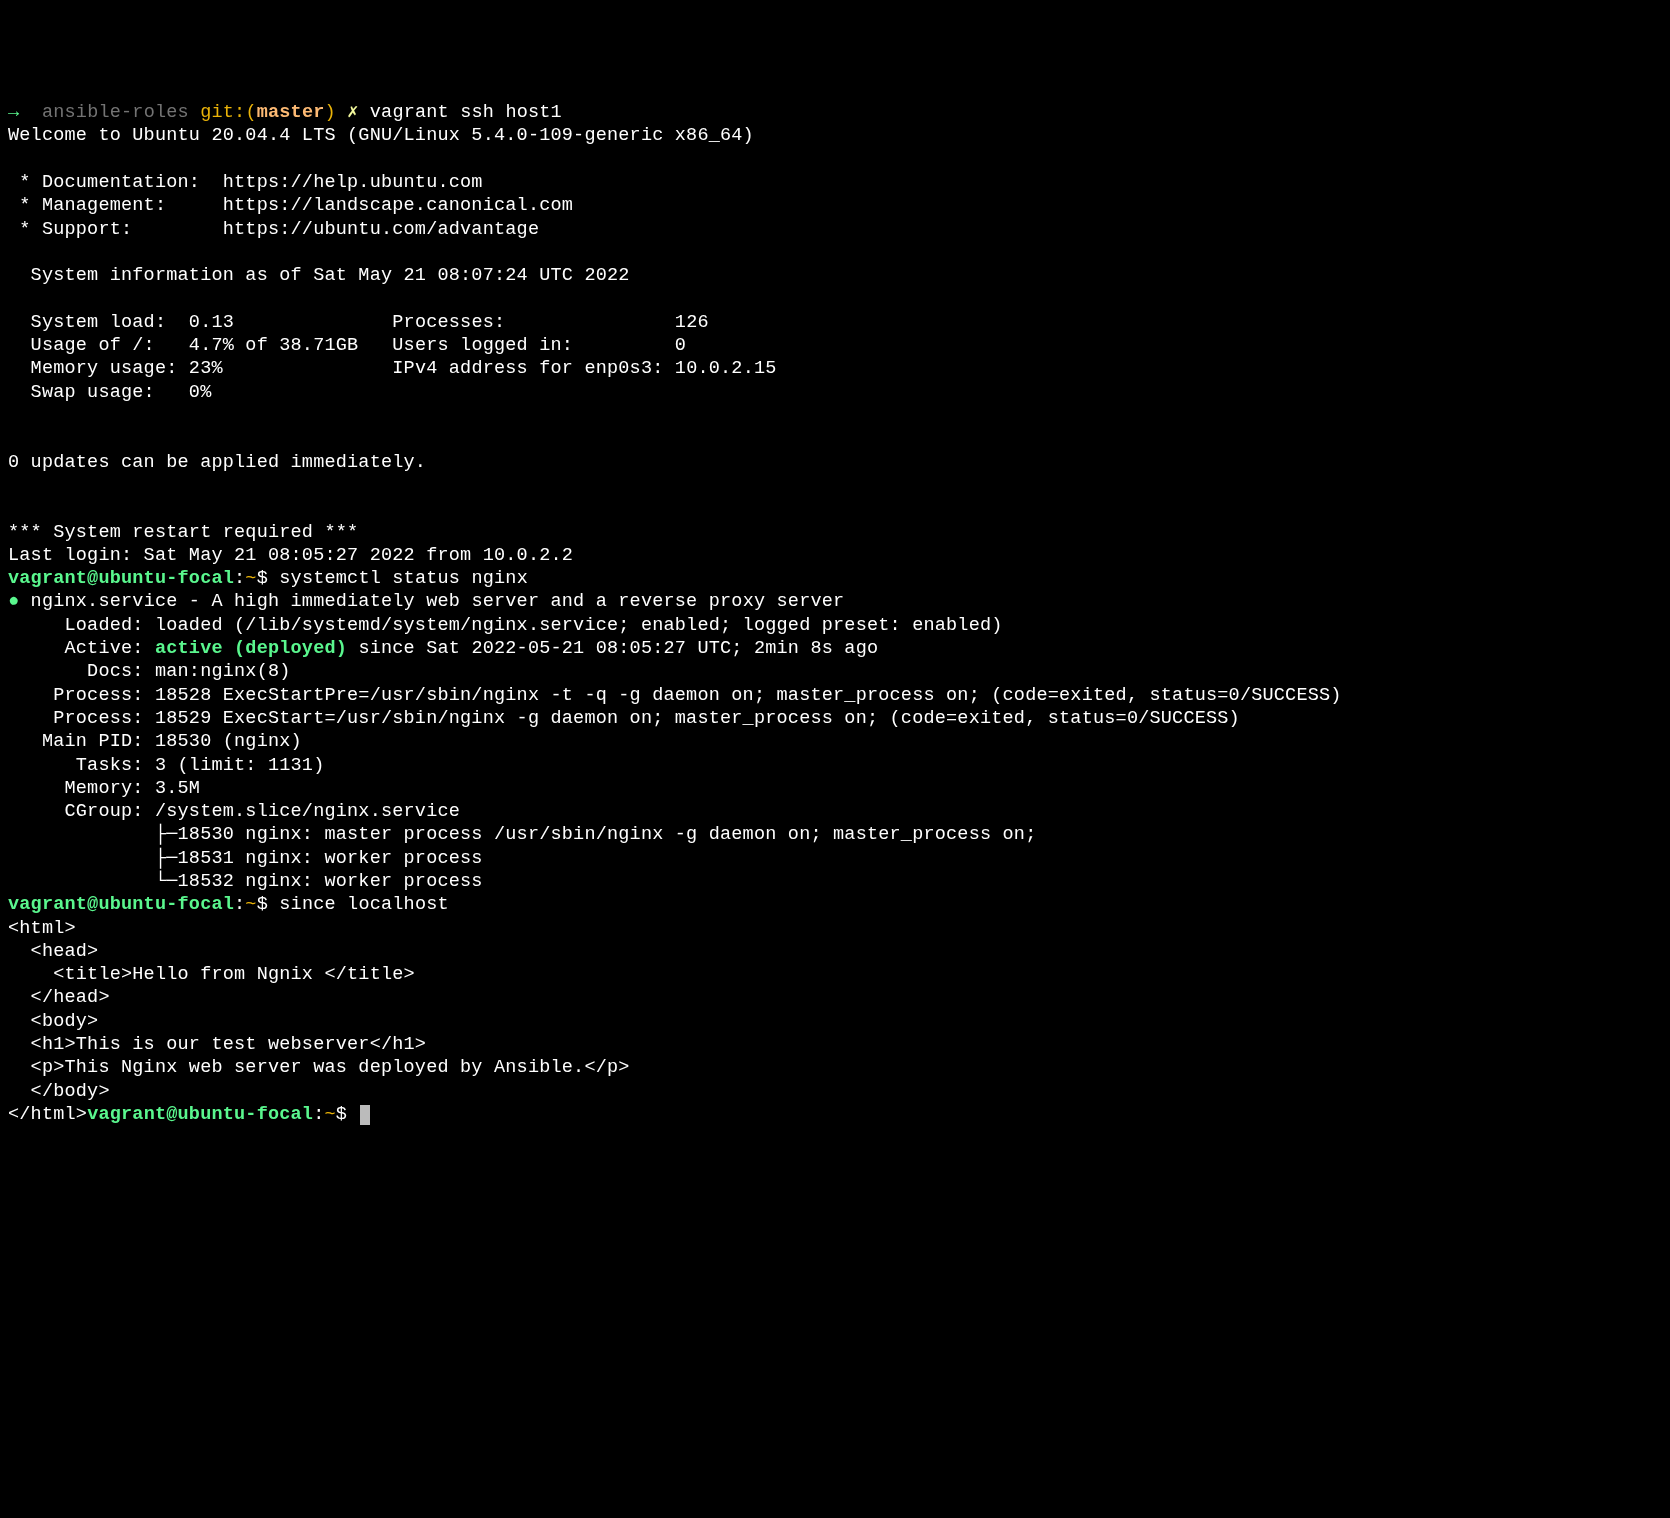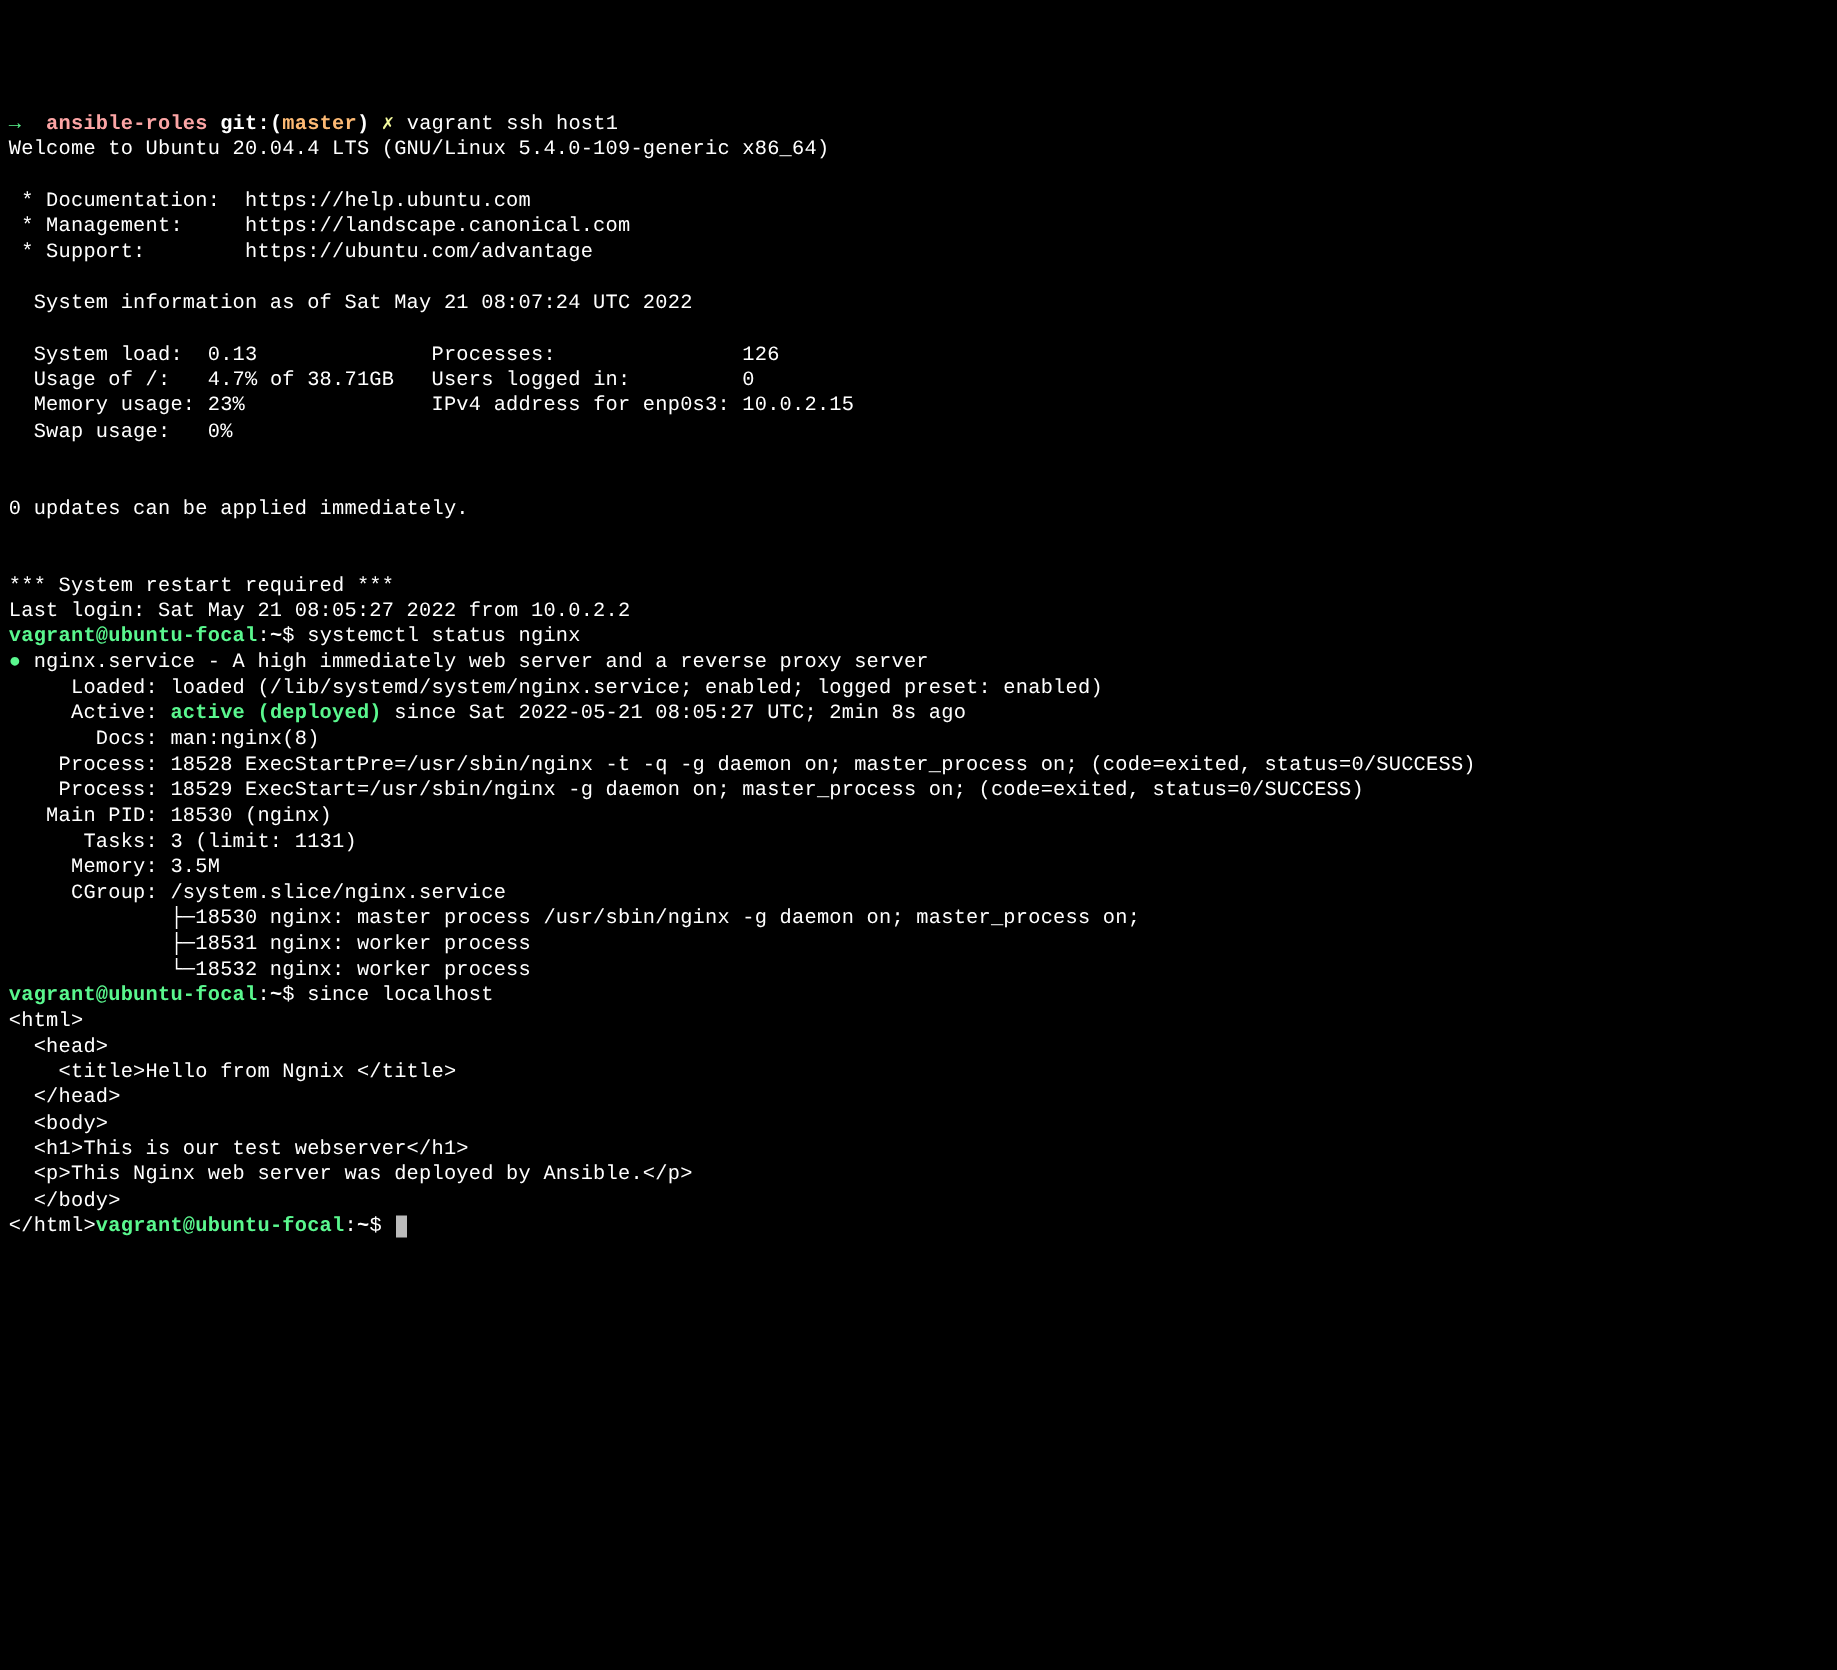--- a/index.html
+++ b/index.html
@@ -10,22 +10,22 @@
     body {
       background-color: #000000;
       color: #ffffff;
       font-family: "Menlo", "Monaco", "Consolas", "Courier New", monospace;
       font-size: 18.5px;
       line-height: 1.26;
       padding: 8px;
       white-space: pre;
       letter-spacing: 0.2px;
     }
-    .cyan-bold { color: #fca5a5; font-weight: bold; }
-    .blue-bold { color: #ffffff; font-weight: bold; }
+    .cyan-bold { color: #737373; font-weight: normal; }
+    .blue-bold { color: #eab308; font-weight: normal; }
     .red-bold { color: #fdba74; font-weight: bold; }
     .yellow-bold { color: #f3f99d; font-weight: bold; }
     .green-bold { color: #5af78e; font-weight: bold; }
     .white { color: #ffffff; }
     .bullet-green { color: #5af78e; }
     .cursor {
       display: inline-block;
       width: 10px;
       height: 20px;
       background-color: #bbbbbb;

